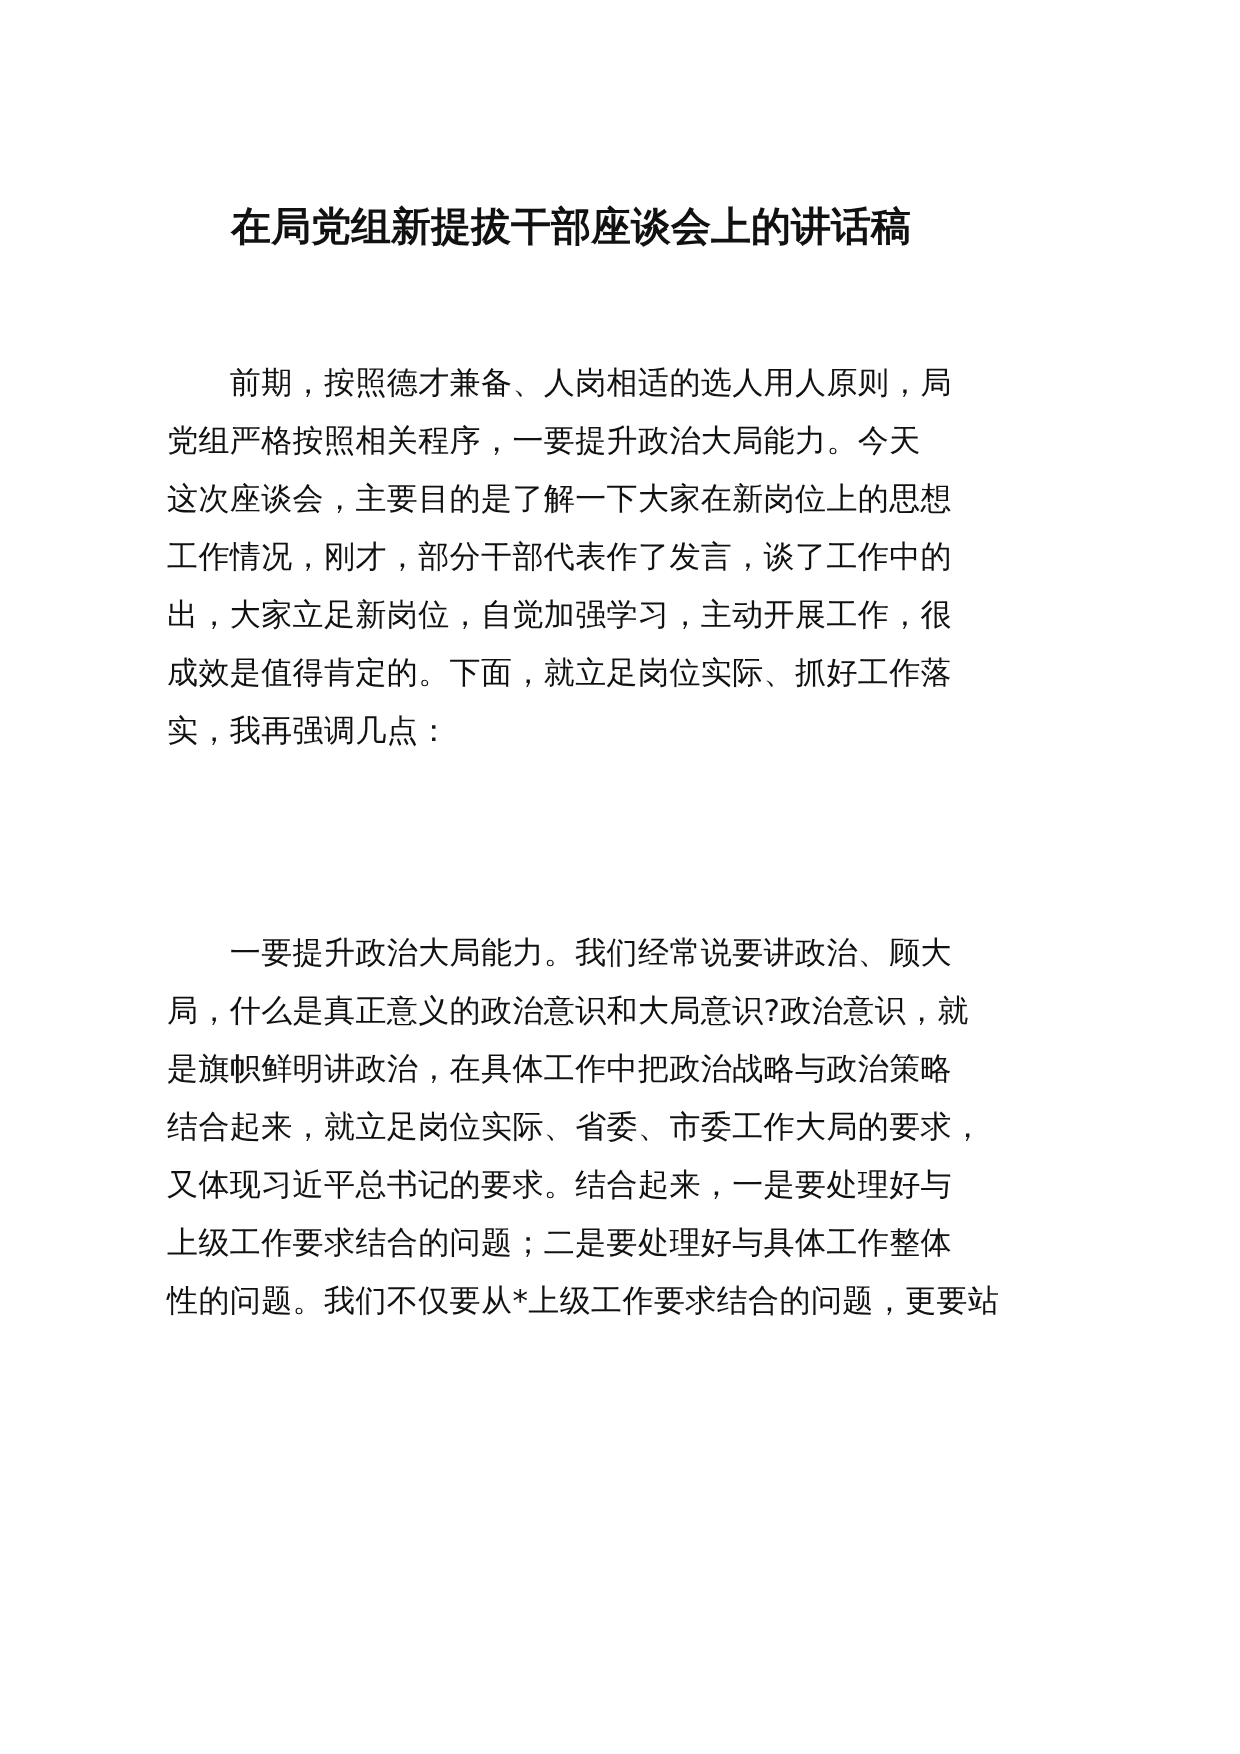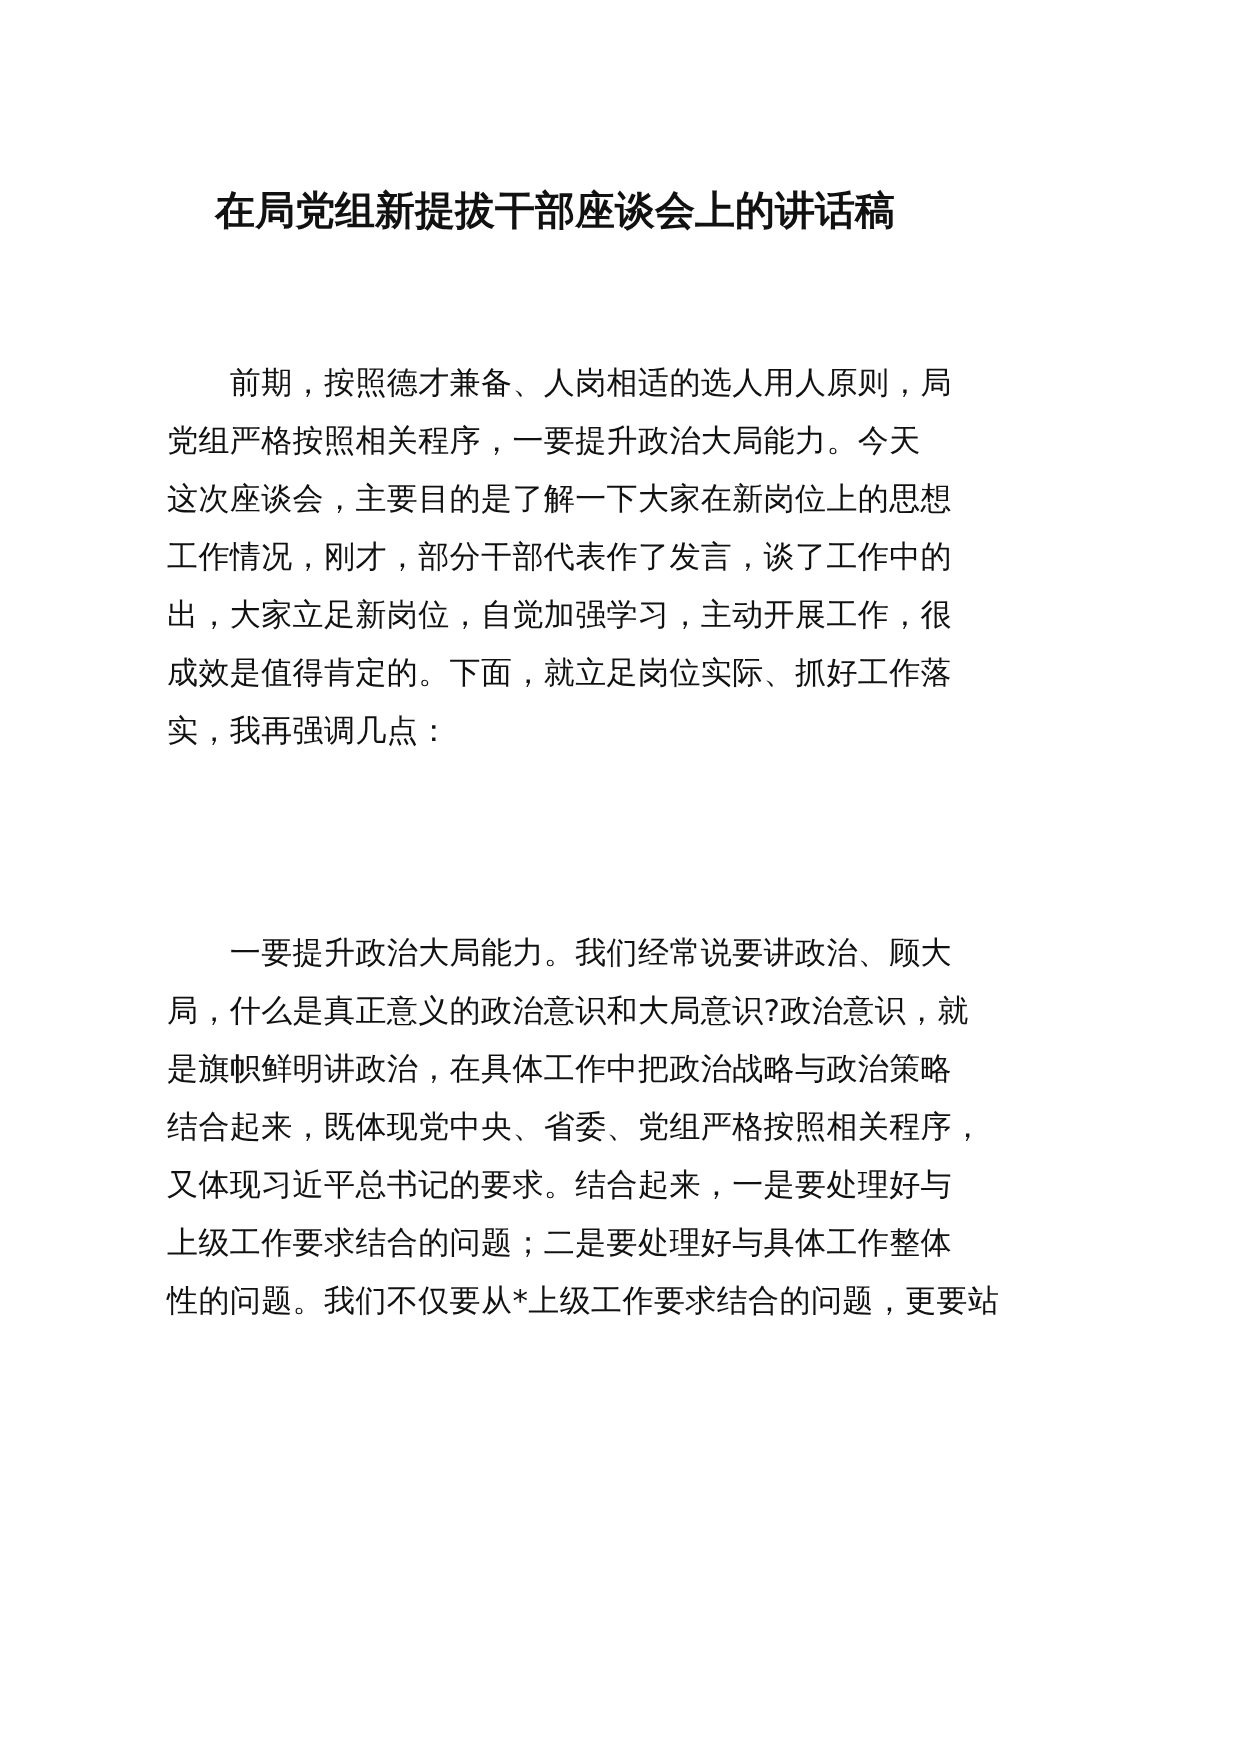--- a/index.html
+++ b/index.html
@@ -1,19 +1,19 @@
 <!DOCTYPE html>
 <html><head>
   <meta charset="utf-8">
   <style>
     html, body { margin: 0; padding: 0; background: #ffffff; }
     body { width: 1240px; height: 1754px; position: relative; overflow: hidden;
            font-family: "DejaVu Sans", "Liberation Sans", sans-serif; color: #111; }
     .title { position: absolute; top: 183px; left: 0; width: 1110px; text-align: center;
-             font-size: 40px; font-weight: bold; letter-spacing: 0px; margin: 0; }
+             font-size: 40px; font-weight: bold; letter-spacing: 0px; margin: 16px; }
     .para { position: absolute; left: 167px; width: 776px; margin: 0; }
     .line { display: block; height: 58px; line-height: 58px; font-size: 31px;
             white-space: nowrap; letter-spacing: 0.4px; }
     .p1 { top: 353px; }
     .p2 { top: 923px; }
   </style>
 </head>
 <body>
 
 <h1 class="title">在局党组新提拔干部座谈会上的讲话稿</h1>
@@ -25,17 +25,17 @@
   <span class="line">工作情况，刚才，部分干部代表作了发言，谈了工作中的</span>
   <span class="line">出，大家立足新岗位，自觉加强学习，主动开展工作，很</span>
   <span class="line">成效是值得肯定的。下面，就立足岗位实际、抓好工作落</span>
   <span class="line">实，我再强调几点：</span>
 </div>
 
 <div class="para p2">
   <span class="line">　　一要提升政治大局能力。我们经常说要讲政治、顾大</span>
   <span class="line">局，什么是真正意义的政治意识和大局意识?政治意识，就</span>
   <span class="line">是旗帜鲜明讲政治，在具体工作中把政治战略与政治策略</span>
-  <span class="line">结合起来，既体现党中央、省委、党组严格按照相关程序，</span>
+  <span class="line">结合起来，就立足岗位实际、省委、市委工作大局的要求，</span>
   <span class="line">又体现习近平总书记的要求。结合起来，一是要处理好与</span>
   <span class="line">上级工作要求结合的问题；二是要处理好与具体工作整体</span>
   <span class="line">性的问题。我们不仅要从*上级工作要求结合的问题，更要站</span>
 </div>
 
 </body></html>

